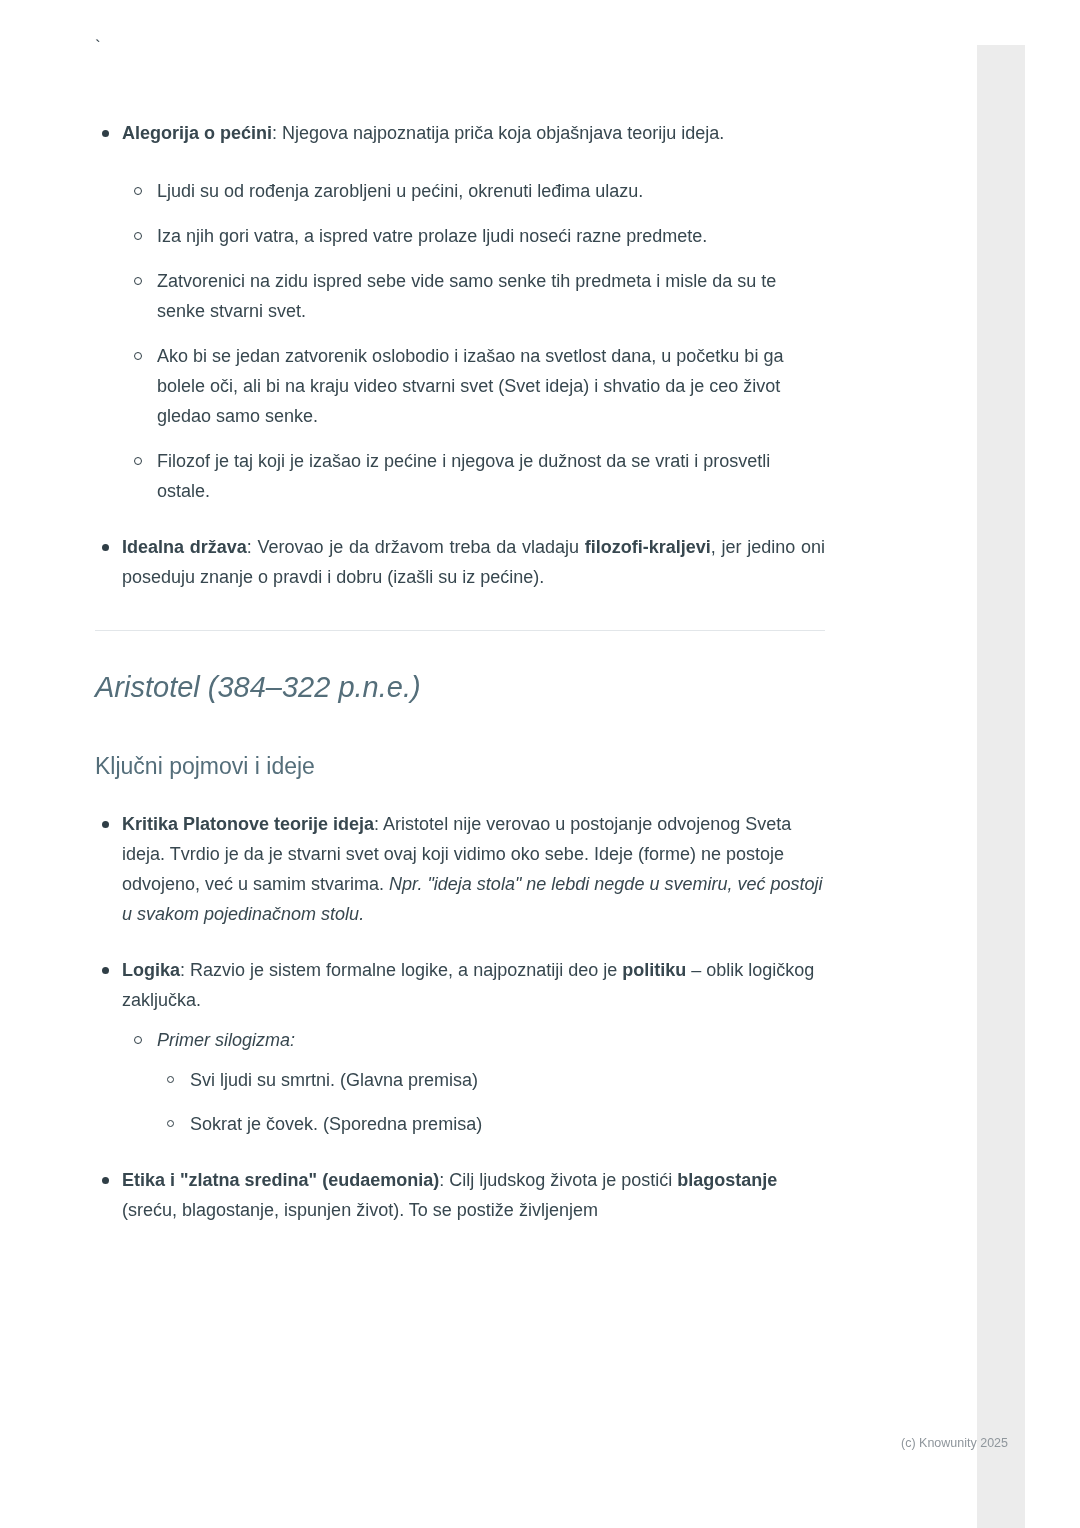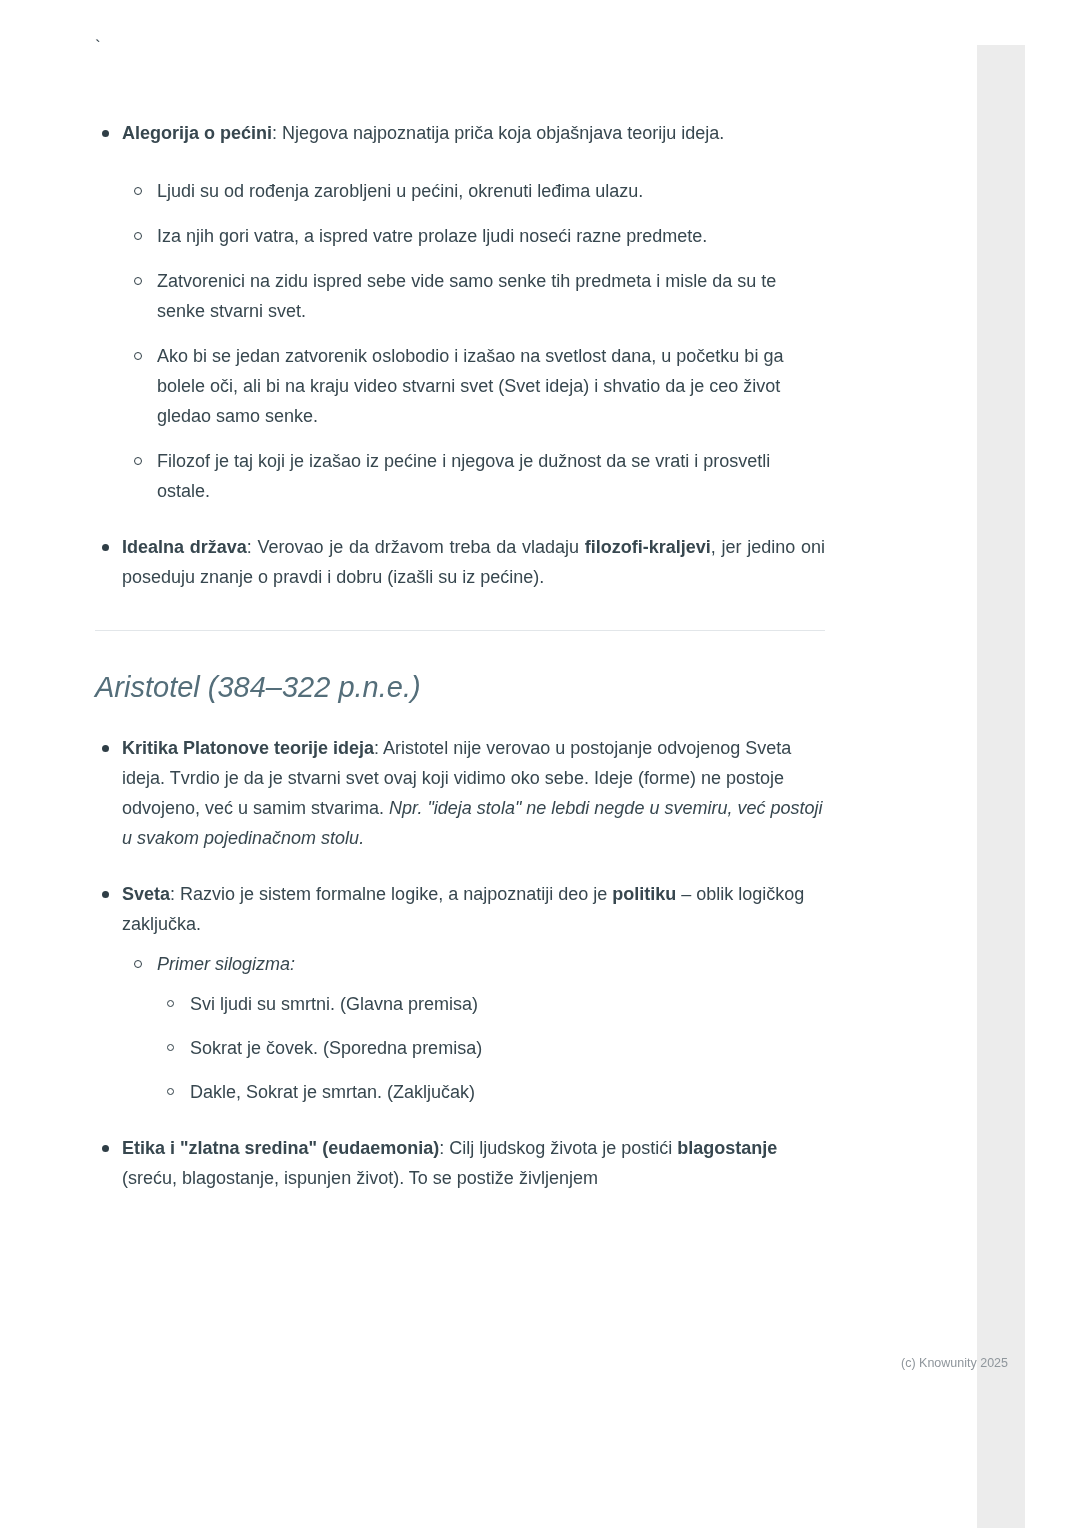--- a/index.html
+++ b/index.html
@@ -55,21 +55,21 @@
 
   b { font-weight:700; }
   i { font-style:italic; }
 
   .scroll-track {
     position:absolute; left:977px; top:45px;
     width:48px; height:1483px;
     background:#ececec;
   }
   .footer {
-    position:absolute; left:901px; top:1356px;
+    position:absolute; left:901px; top:1436px;
     font-size:12.5px; color:#8f969c;
     z-index:2; white-space:nowrap;
   }
 </style>
 </head>
 <body>
 
 <div class="scroll-track"></div>
 
 <div class="content">
@@ -90,34 +90,34 @@
     <li class="just">
       <span><b>Idealna država</b>: Verovao je da državom treba da vladaju <b>filozofi-kraljevi</b>, jer jedino oni poseduju znanje o pravdi i dobru (izašli su iz pećine).</span>
     </li>
   </ul>
 
   <hr class="divider">
 
   <h2>Aristotel (384–322 p.n.e.)</h2>
 
 
+  <h3>Ključni pojmovi i ideje</h3>
 
   <ul class="l1 aris">
     <li>
       <span><b>Kritika Platonove teorije ideja</b>: Aristotel nije verovao u postojanje odvojenog Sveta ideja. Tvrdio je da je stvarni svet ovaj koji vidimo oko sebe. Ideje (forme) ne postoje odvojeno, već u samim stvarima. <i>Npr. "ideja stola" ne lebdi negde u svemiru, već postoji u svakom pojedinačnom stolu.</i></span>
     </li>
     <li>
-      <span><b>Sveta</b>: Razvio je sistem formalne logike, a najpoznatiji deo je <b>politiku</b> – oblik logičkog zaključka.</span>
+      <span><b>Logika</b>: Razvio je sistem formalne logike, a najpoznatiji deo je <b>politiku</b> – oblik logičkog zaključka.</span>
       <ul class="l2">
         <li>
           <span><i>Primer silogizma:</i></span>
           <ul class="l3">
             <li>Svi ljudi su smrtni. (Glavna premisa)</li>
             <li>Sokrat je čovek. (Sporedna premisa)</li>
-            <li>Dakle, Sokrat je smrtan. (Zaključak)</li>
           </ul>
         </li>
       </ul>
     </li>
     <li>
       <span><b>Etika i "zlatna sredina" (eudaemonia)</b>: Cilj ljudskog života je postići <b>blagostanje</b> (sreću, blagostanje, ispunjen život). To se postiže življenjem</span>
     </li>
   </ul>
 
 </div>

